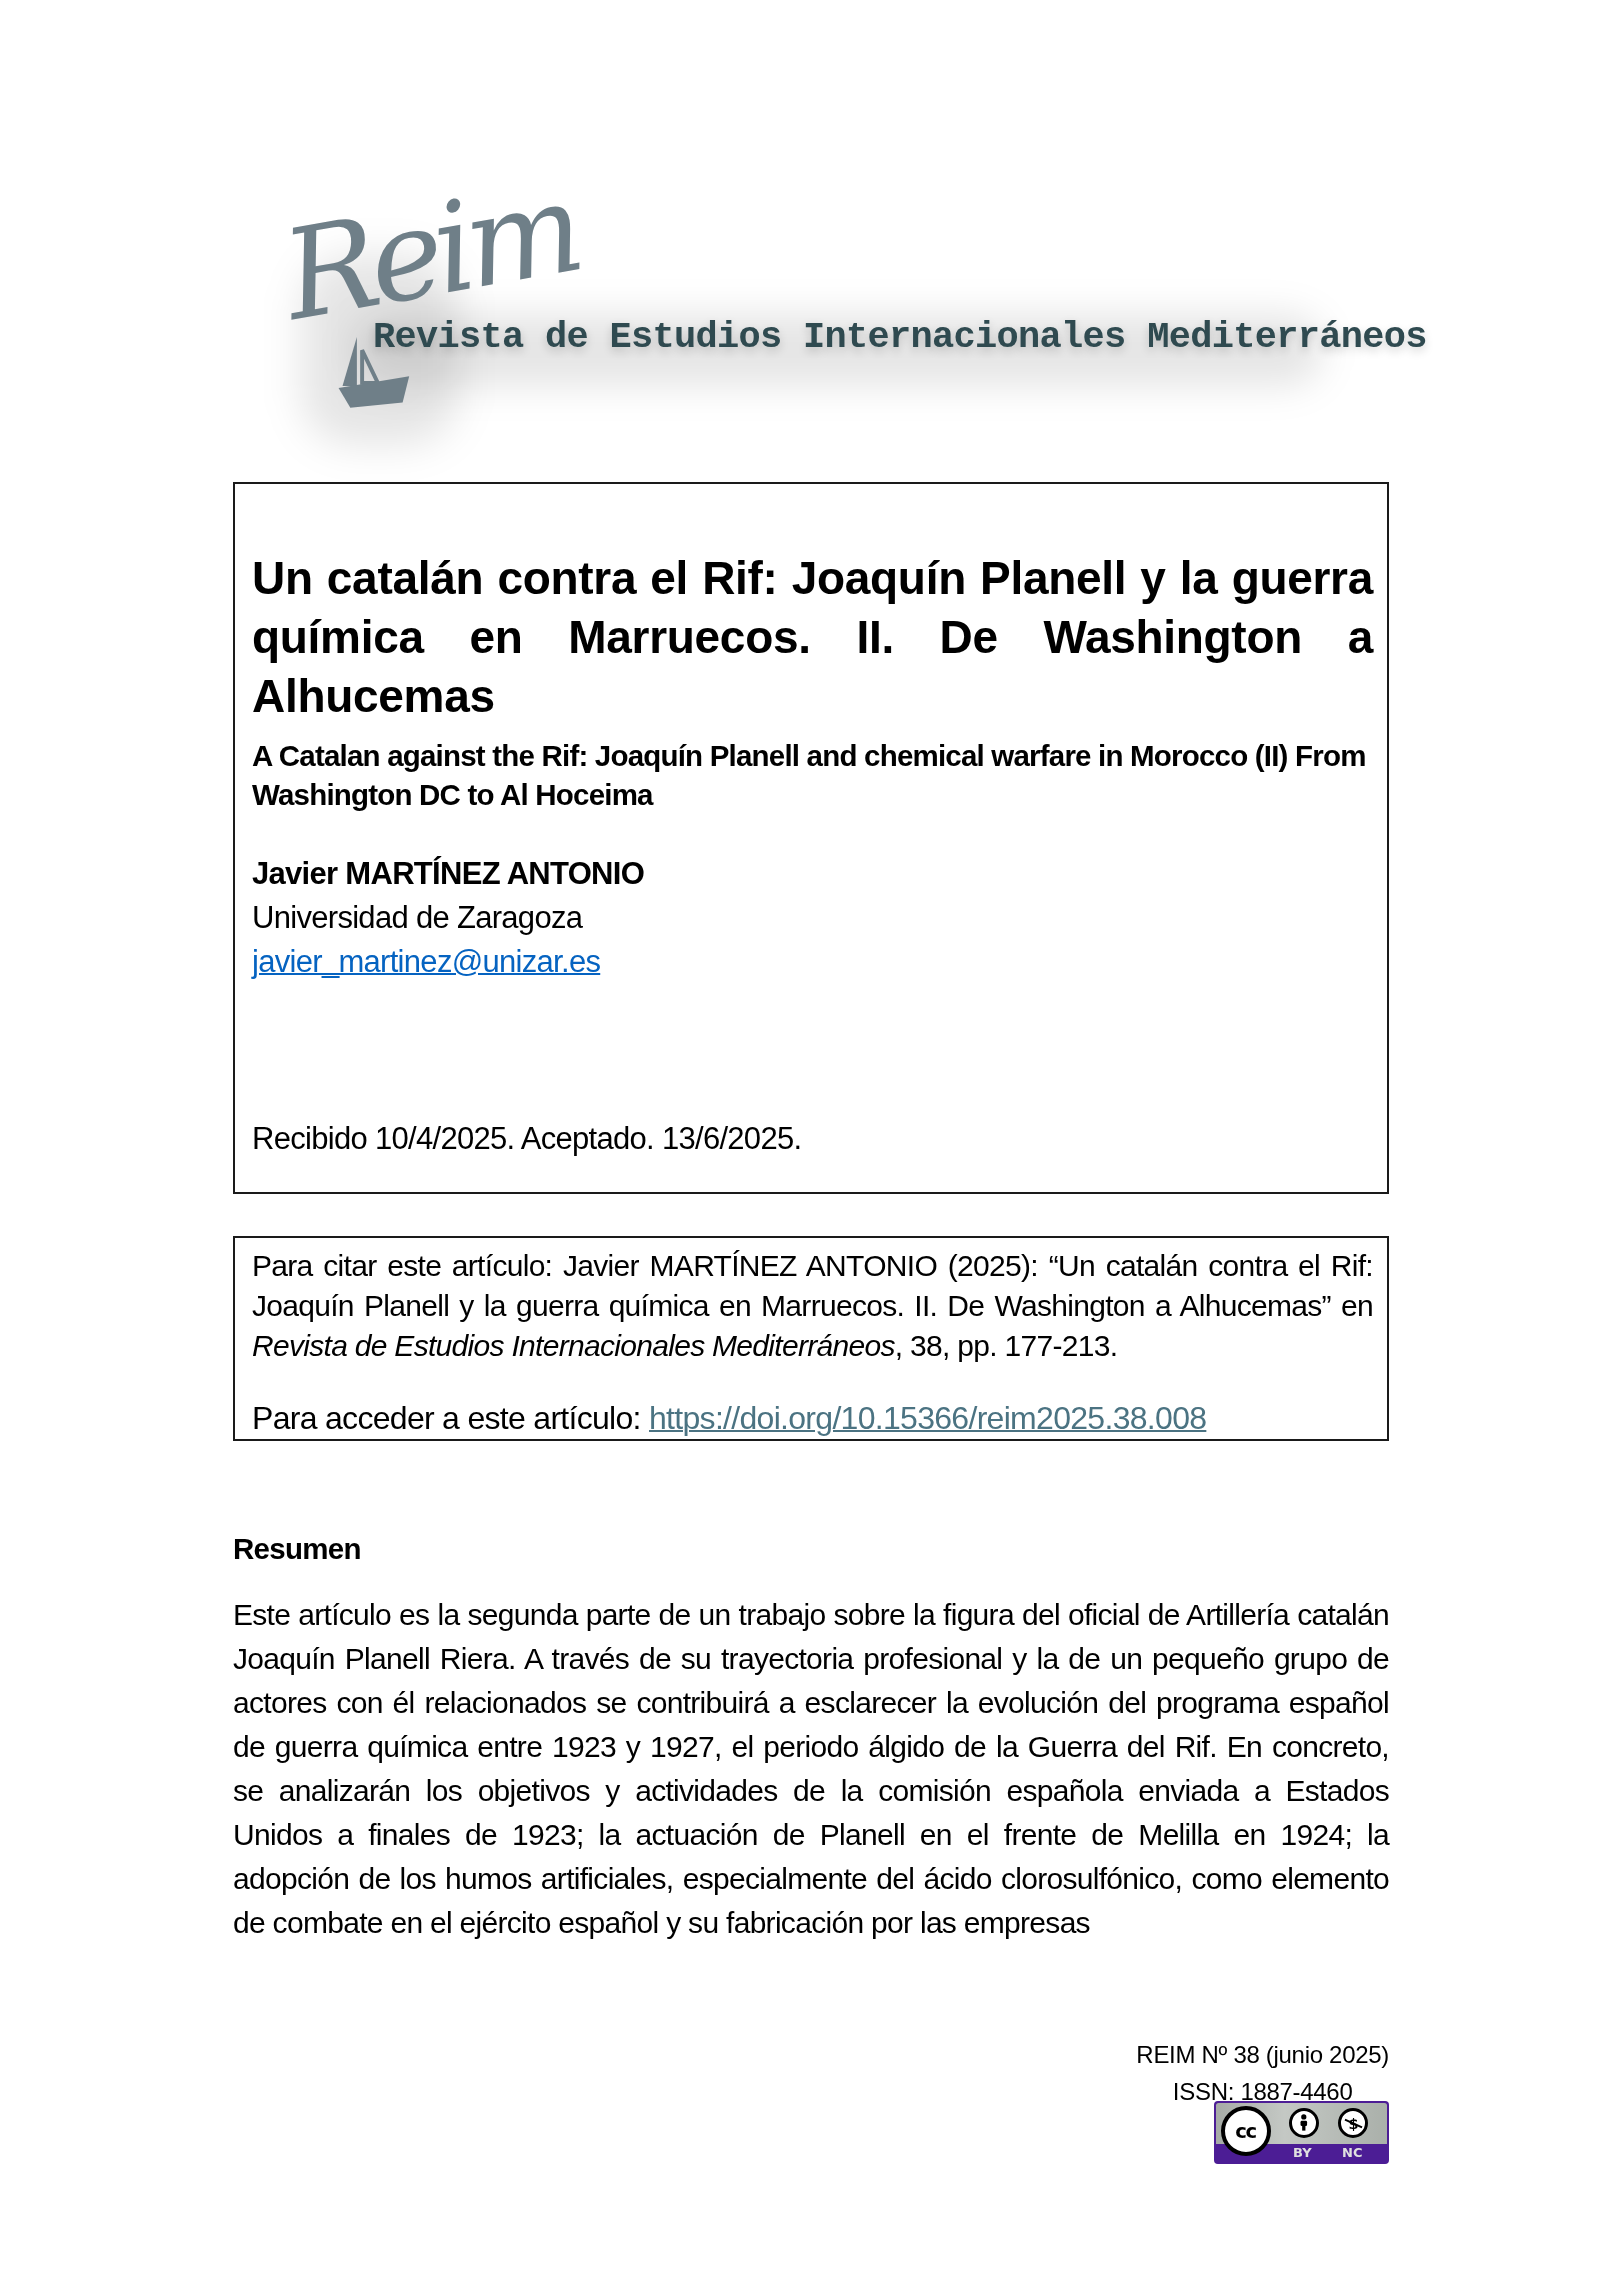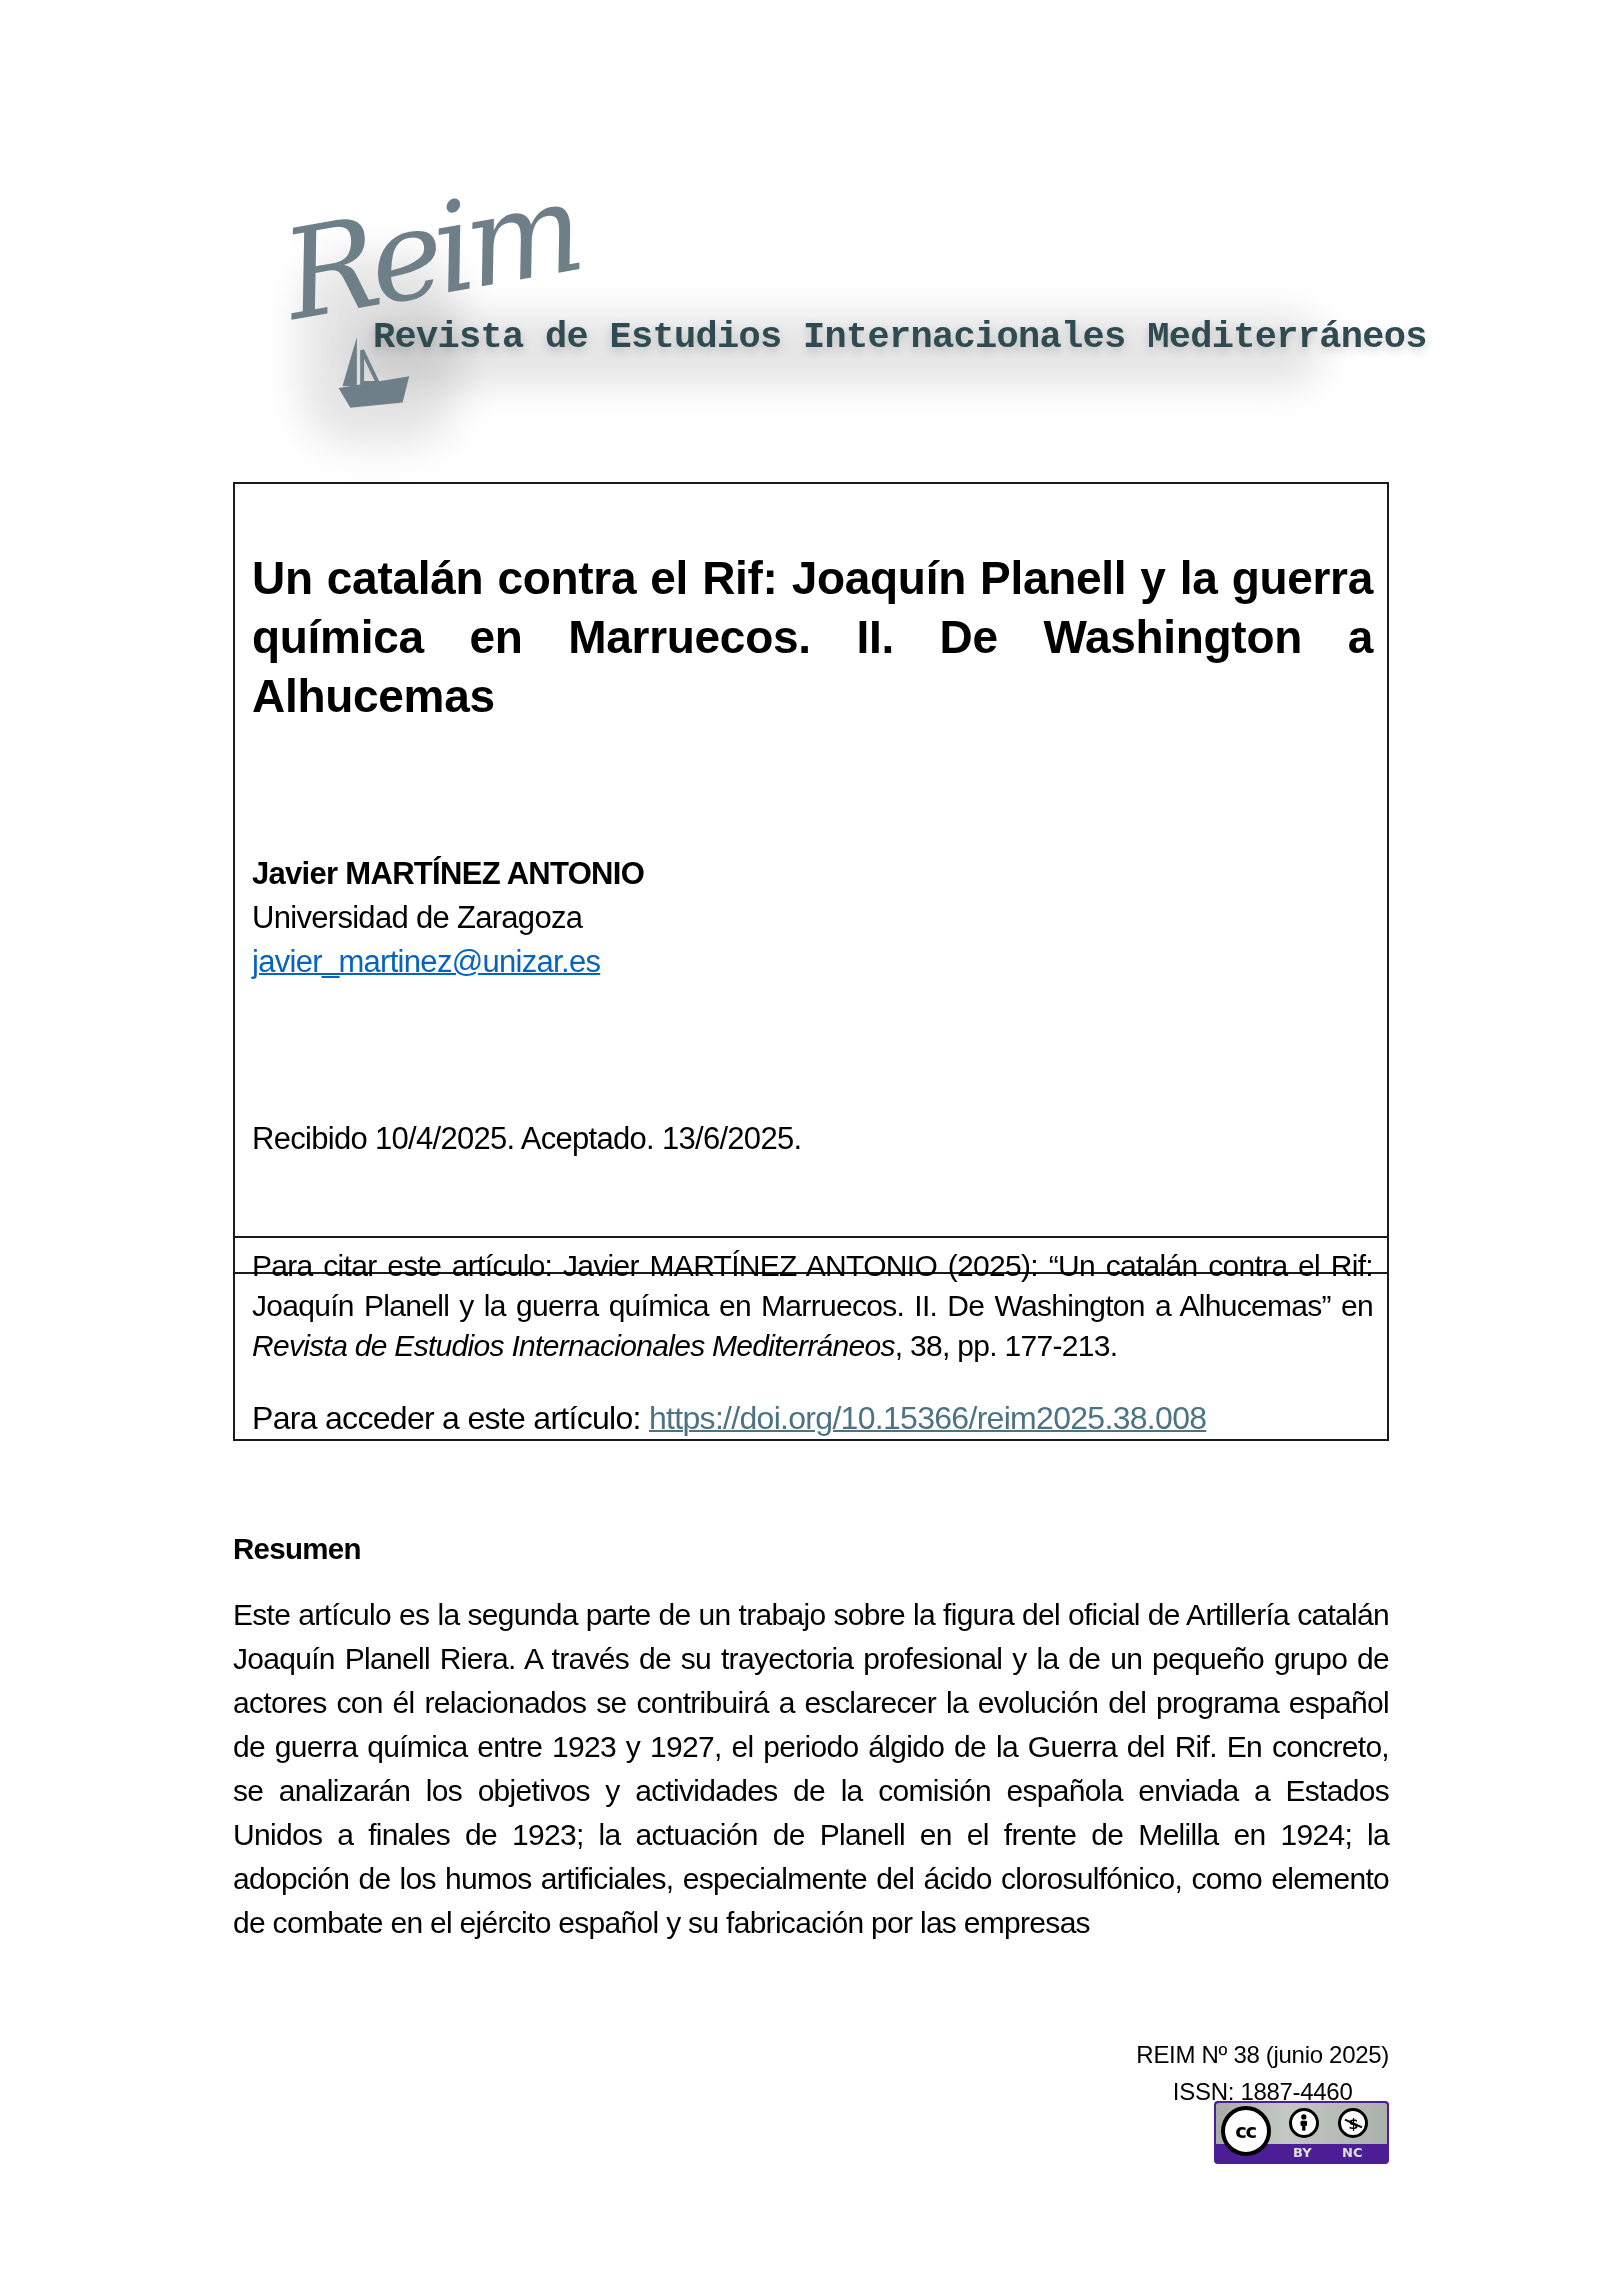--- a/index.html
+++ b/index.html
@@ -73,21 +73,21 @@
       white-space: nowrap;
       text-shadow: 0 3.9px 9.2px rgba(0,0,0,0.18);
     }
 
     
     .title-box {
       position: absolute;
       left: 233px;
       top: 482px;
       width: 1156px;
-      height: 792px;
+      height: 712px;
       border: 2px solid #1a1a1a;
       box-sizing: border-box;
     }
     .title-es {
       position: absolute;
       left: 17px;
       top: 65px;
       width: 1121px;
       font-weight: bold;
       font-size: 46px;
@@ -280,20 +280,21 @@
   <svg class="logo-boat" viewBox="0 0 120 130">
     <path d="M30 20 L30 95 L8 95 Z" fill="#6f7f88"></path>
     <path d="M38 40 L38 90 L62 90 Z" fill="none" stroke="#6f7f88" stroke-width="6"></path>
     <path d="M2 98 L110 80 L100 120 L20 128 Z" fill="#6f7f88"></path>
   </svg>
   <div class="logo-name">Revista de Estudios Internacionales Mediterráneos</div>
 </div>
 
 <div class="title-box">
   <div class="title-es">Un catalán contra el Rif: Joaquín Planell y la guerra química en Marruecos. II. De Washington a Alhucemas</div>
+  <div class="title-en">A Catalan against the Rif: Joaquín Planell and chemical warfare in Morocco (II) From Washington DC to Al Hoceima</div>
   <div class="author-name">Javier MARTÍNEZ ANTONIO</div>
   <div class="author-affil">Universidad de Zaragoza</div>
   <a class="author-email">javier_martinez@unizar.es</a>
   <div class="dates">Recibido 10/4/2025. Aceptado. 13/6/2025.</div>
 </div>
 
 <div class="cite-box">
   <div class="cite-text"><b>Para citar este artículo:</b> <b>Javier MARTÍNEZ ANTONIO</b><span> (2025): “Un catalán contra el Rif: Joaquín Planell y la guerra química en Marruecos. II. De Washington a Alhucemas” en </span><i>Revista de Estudios Internacionales Mediterráneos</i><span>, 38, pp. 177-213.</span></div>
   <div class="cite-access"><b>Para acceder a este artículo:</b> <a class="doi-link">https://doi.org/10.15366/reim2025.38.008</a></div>
 </div>

